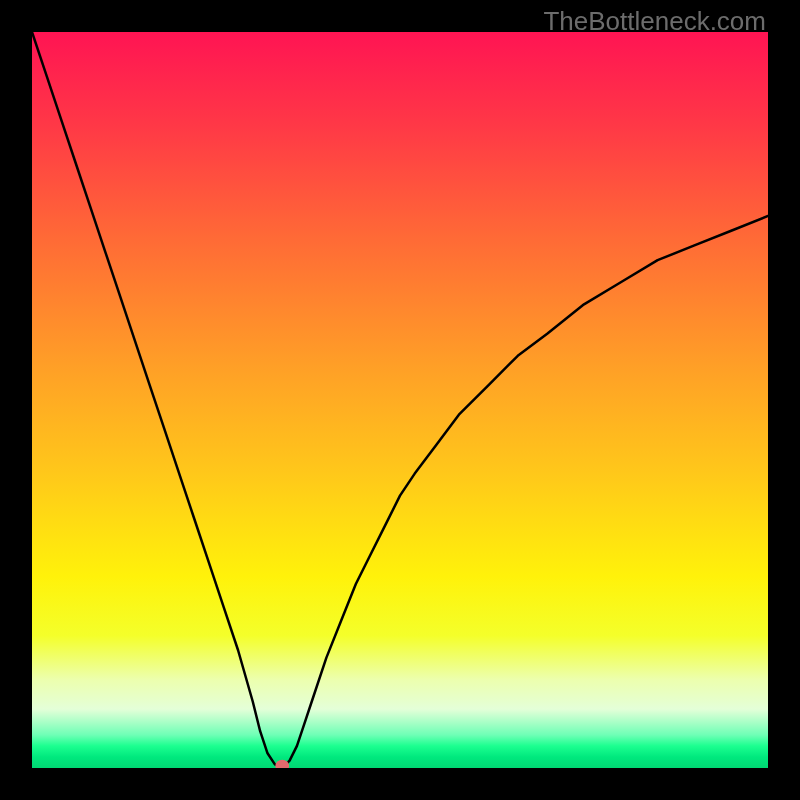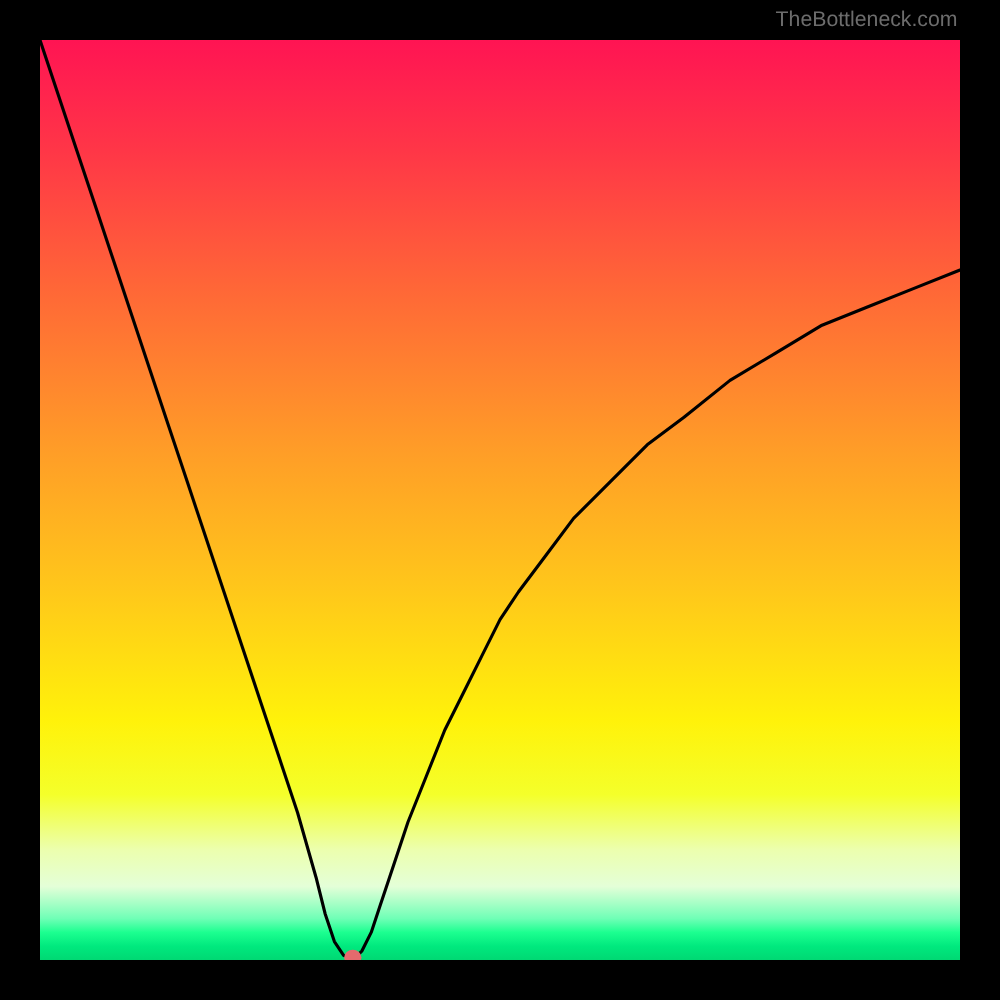--- a/index.html
+++ b/index.html
@@ -22,21 +22,21 @@
     top: 32px;
     width: 736px;
     height: 736px;
     overflow: hidden;
   }
   .watermark {
     position: absolute;
     top: 6px;
     right: 34px;
     color: #6c6c6c;
-    font-size: 17px;
+    font-size: 26px;
     font-weight: 500;
     font-family: Arial, Helvetica, sans-serif;
   }
   svg { display: block; }
 </style>
 </head>
 <body>
 
 <div class="frame">
   <div class="watermark">TheBottleneck.com</div>

